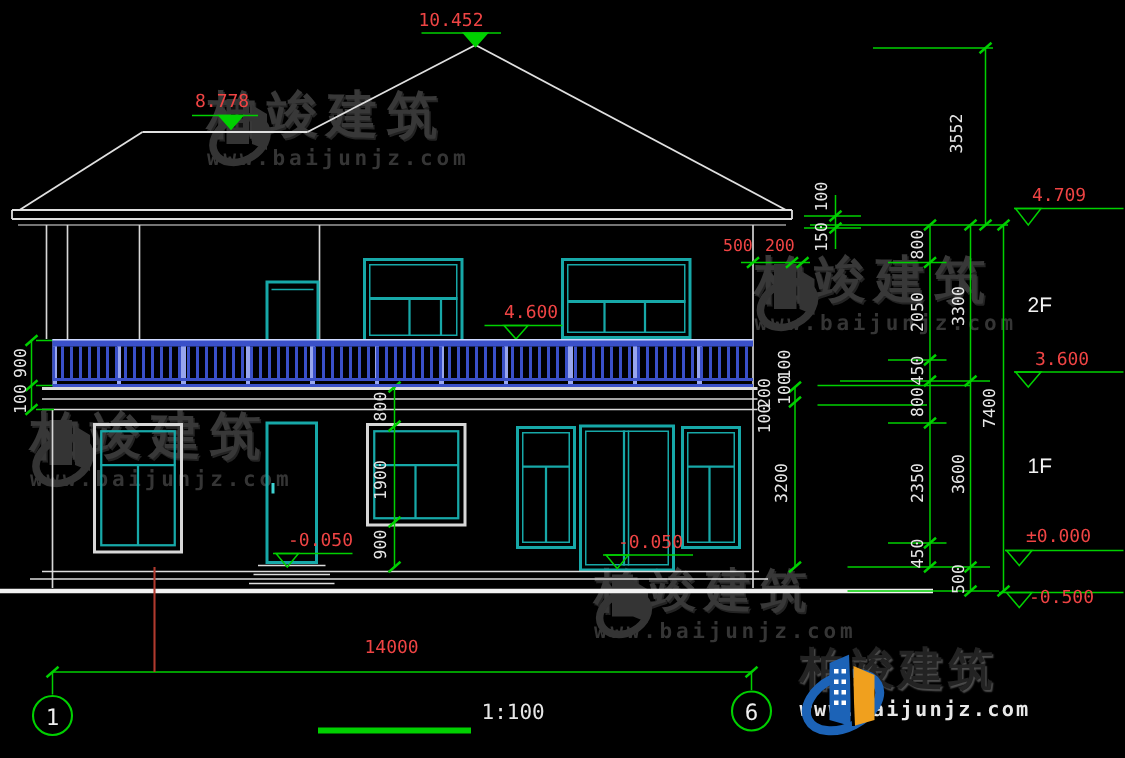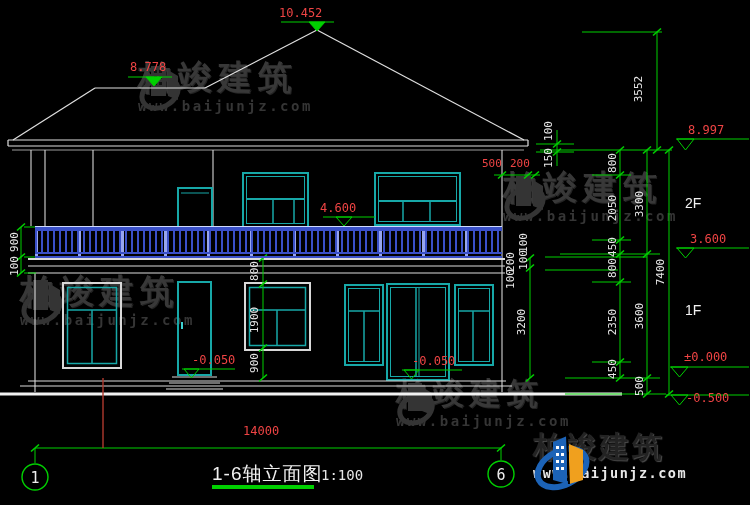--- a/index.html
+++ b/index.html
@@ -278,22 +278,22 @@
   </svg>
 
   <div class="railing">
     <div class="rail-top"></div>
     <div class="rail-mid"></div>
     <div class="rail-bot"></div>
   </div>
 
   <div class="hl hl12" style="left:279px;top:7px;">10.452</div>
   <div class="hl hl12" style="left:116px;top:61px;margin-left:14px;">8.778</div>
-  <div class="hl hl12" style="left:320px;top:202px;">4.600</div>
-  <div class="hl hl12" style="left:688px;top:124px;">8.997</div>
+  <div class="hl hl12" style="left:336px;top:202px;">4.600</div>
+  <div class="hl hl12" style="left:688px;top:124px;">4.709</div>
   <div class="hl hl12" style="left:690px;top:233px;">3.600</div>
   <div class="hl hl12" style="left:684px;top:351px;">±0.000</div>
   <div class="hl hl12" style="left:686px;top:392px;">-0.500</div>
   <div class="hl hl12" style="left:192px;top:354px;">-0.050</div>
   <div class="hl hl12" style="left:412px;top:355px;">-0.050</div>
 
   <div class="floor-lbl" style="left:685px;top:195px;">2F</div>
   <div class="floor-lbl" style="left:685px;top:302px;">1F</div>
 
   <div class="hl" style="left:482px;top:158px;">500</div>
@@ -324,21 +324,20 @@
 
   <div class="vl" style="left:14px;top:242px;">900</div>
   <div class="vl" style="left:14px;top:266px;">100</div>
 
   <div class="vl" style="left:254px;top:271px;">800</div>
   <div class="vl" style="left:254px;top:320px;">1900</div>
   <div class="vl" style="left:254px;top:363px;">900</div>
 
   <div class="bubble-num" style="left:35px;top:478px;">1</div>
   <div class="bubble-num" style="left:501px;top:475px;">6</div>
-  <div class="title-cn" style="left:212px;top:461px;">1-6轴立面图</div>
   <div class="title-scale" style="left:321px;top:467px;">1:100</div>
 
   <div class="wm" style="left:533px;top:432px;opacity:1;">
     <svg width="62" height="60">
       <ellipse cx="29" cy="36" rx="26" ry="17" fill="none" stroke="#1c63b7" stroke-width="6" transform="rotate(-27 29 36)"></ellipse>
       <polygon points="20,10 34,4 34,52 20,48" fill="#1c63b7"></polygon>
       <polygon points="36,12 50,18 50,48 36,52" fill="#f0a01e"></polygon>
       <line x1="34" y1="4" x2="36" y2="52" stroke="#000" stroke-width="2"></line>
       <g fill="#fff">
           <rect x="23" y="14" width="3" height="3"></rect>

